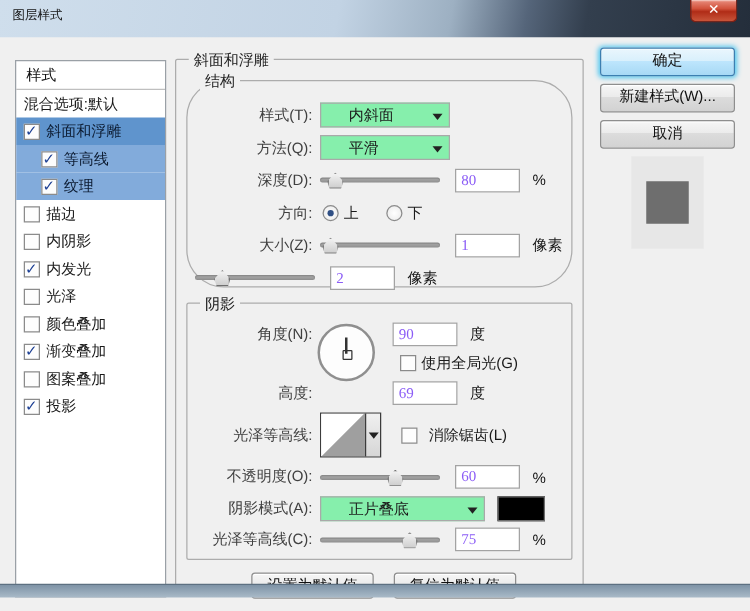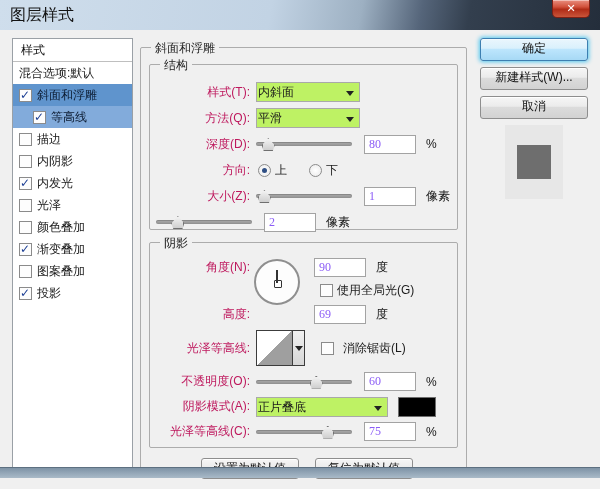--- a/index.html
+++ b/index.html
@@ -4,63 +4,63 @@
 <style>
   * { margin:0; padding:0; box-sizing:border-box; }
   html,body { width:600px; height:489px; }
   body { font-family:"Liberation Sans","DejaVu Sans",sans-serif; font-size:12px; color:#1a1a1a; }
 
   .window { position:relative; width:600px; height:489px; overflow:hidden; background:#f0f0f0; }
 
   
   .titlebar { position:relative; height:30px;
     background:linear-gradient(100deg,#cfdeec 0%,#c2d3e4 45%,#9db0c2 60%,#55657a 70%,#333f4e 78%,#242e3b 100%); }
-  .title-text { position:absolute; left:10px; top:5px; font-size:16px; color:#141414; }
+  .title-text { position:absolute; left:10px; top:5px; font-size:10px; color:#141414; }
   .close-btn { position:absolute; right:10px; top:0; width:38px; height:18px;
     background:linear-gradient(#e98e7f 0%,#d2523c 40%,#b02c17 55%,#c9553a 100%);
     border:1px solid #7e2015; border-top:none; border-radius:0 0 5px 5px;
     color:#fff; text-align:center; line-height:16px; font-size:11px; font-weight:bold;
     box-shadow:inset 0 1px 0 rgba(255,255,255,.45); cursor:pointer; }
 
   .content { position:relative; width:600px; height:448px; background:#f0f0f0; }
 
   
   .bottom-strip { position:absolute; bottom:0; left:0; width:600px; height:11px;
     background:linear-gradient(#7e93a6,#a9bac8); border-top:1px solid #5d7081; }
 
   
-  .sidebar { position:absolute; left:12px; top:8px; width:121px; height:430px;
+  .sidebar { position:absolute; left:12px; top:18px; width:121px; height:430px;
     background:#fff; border:1px solid #9aa0a6; }
   .sb-header { height:22px; line-height:22px; padding-left:8px; color:#111; }
   .sb-sep { height:1px; background:#bfbfbf; margin:0; }
   .sb-row { height:22px; display:flex; align-items:center; padding-left:6px; cursor:pointer; white-space:nowrap; }
   .sb-row.indent { padding-left:20px; }
   .sb-row.sel  { background:#5f94cd; }
   .sb-row.sel2 { background:#82abdb; }
   .sb-row.sel .sb-label, .sb-row.sel2 .sb-label { color:#0b1a30; }
   .cb { width:13px; height:13px; background:#fdfdfd; border:1px solid #8b8b8b; margin-right:5px;
     position:relative; flex:none; cursor:pointer; }
   .cb.on::after { content:"✓"; position:absolute; left:0; top:-2px; font-size:12px; font-weight:bold; color:#1c3f94; }
   .sb-label { line-height:22px; }
 
   
   .groupbox { position:relative; border:1px solid #acacac; border-radius:2px; }
   .groupbox > .gb-title { position:absolute; top:-8px; left:10px; background:#f0f0f0; padding:0 4px; color:#222; }
 
   .main { position:absolute; left:140px; top:17px; width:327px; height:424px; }
   .outer-gb { width:100%; height:100%; padding:16px 8px 6px 8px; }
-  .struct-gb { height:166px; padding:14px 6px 4px 6px; }
+  .struct-gb { height:166px; padding:14px 6px 4px 6px;border-radius:30px; }
   .shade-gb { margin-top:12px; height:206px; padding:12px 6px 4px 6px; }
 
   .row { display:flex; align-items:center; height:26px; }
-  .lbl { width:100px; text-align:right; padding-right:6px; flex:none; color:#be185d; }
-
-  
-  .dd { position:relative; height:20px; background:#bef264; border:1px solid #a9a9a9;
-    padding:0 18px 0 1px; line-height:18px; cursor:pointer; }
+  .lbl { width:100px; text-align:right; padding-right:6px; flex:none; color:#404040; }
+
+  
+  .dd { position:relative; height:20px; background:#86efac; border:1px solid #a9a9a9;
+    padding:0 18px 0 22px; line-height:18px; cursor:pointer; }
   .dd-narrow { width:104px; }
   .dd-wide { width:132px; }
   .dd-arrow { position:absolute; right:5px; top:8px; width:0; height:0;
     border-left:4px solid transparent; border-right:4px solid transparent; border-top:5px solid #222; }
 
   
   .slider { position:relative; width:96px; height:14px; margin-right:12px; flex:none; cursor:pointer; }
   .slider .track { position:absolute; left:0; right:0; top:5px; height:4px;
     background:linear-gradient(#b5b5b5,#8d8d8d); border-radius:2px; box-shadow:inset 0 1px 1px rgba(0,0,0,.25); }
   .slider .thumb { position:absolute; top:1px; width:13px; height:13px;
@@ -134,20 +134,24 @@
         <span class="sb-label">混合选项:默认</span>
       </div>
       <div class="sb-row sel">
         <span class="cb on"></span>
         <span class="sb-label">斜面和浮雕</span>
       </div>
       <div class="sb-row sel2 indent">
         <span class="cb on"></span>
         <span class="sb-label">等高线</span>
       </div>
+      <div class="sb-row sel2 indent">
+        <span class="cb on"></span>
+        <span class="sb-label">纹理</span>
+      </div>
       <div class="sb-row">
         <span class="cb"></span>
         <span class="sb-label">描边</span>
       </div>
       <div class="sb-row">
         <span class="cb"></span>
         <span class="sb-label">内阴影</span>
       </div>
       <div class="sb-row">
         <span class="cb on"></span>

